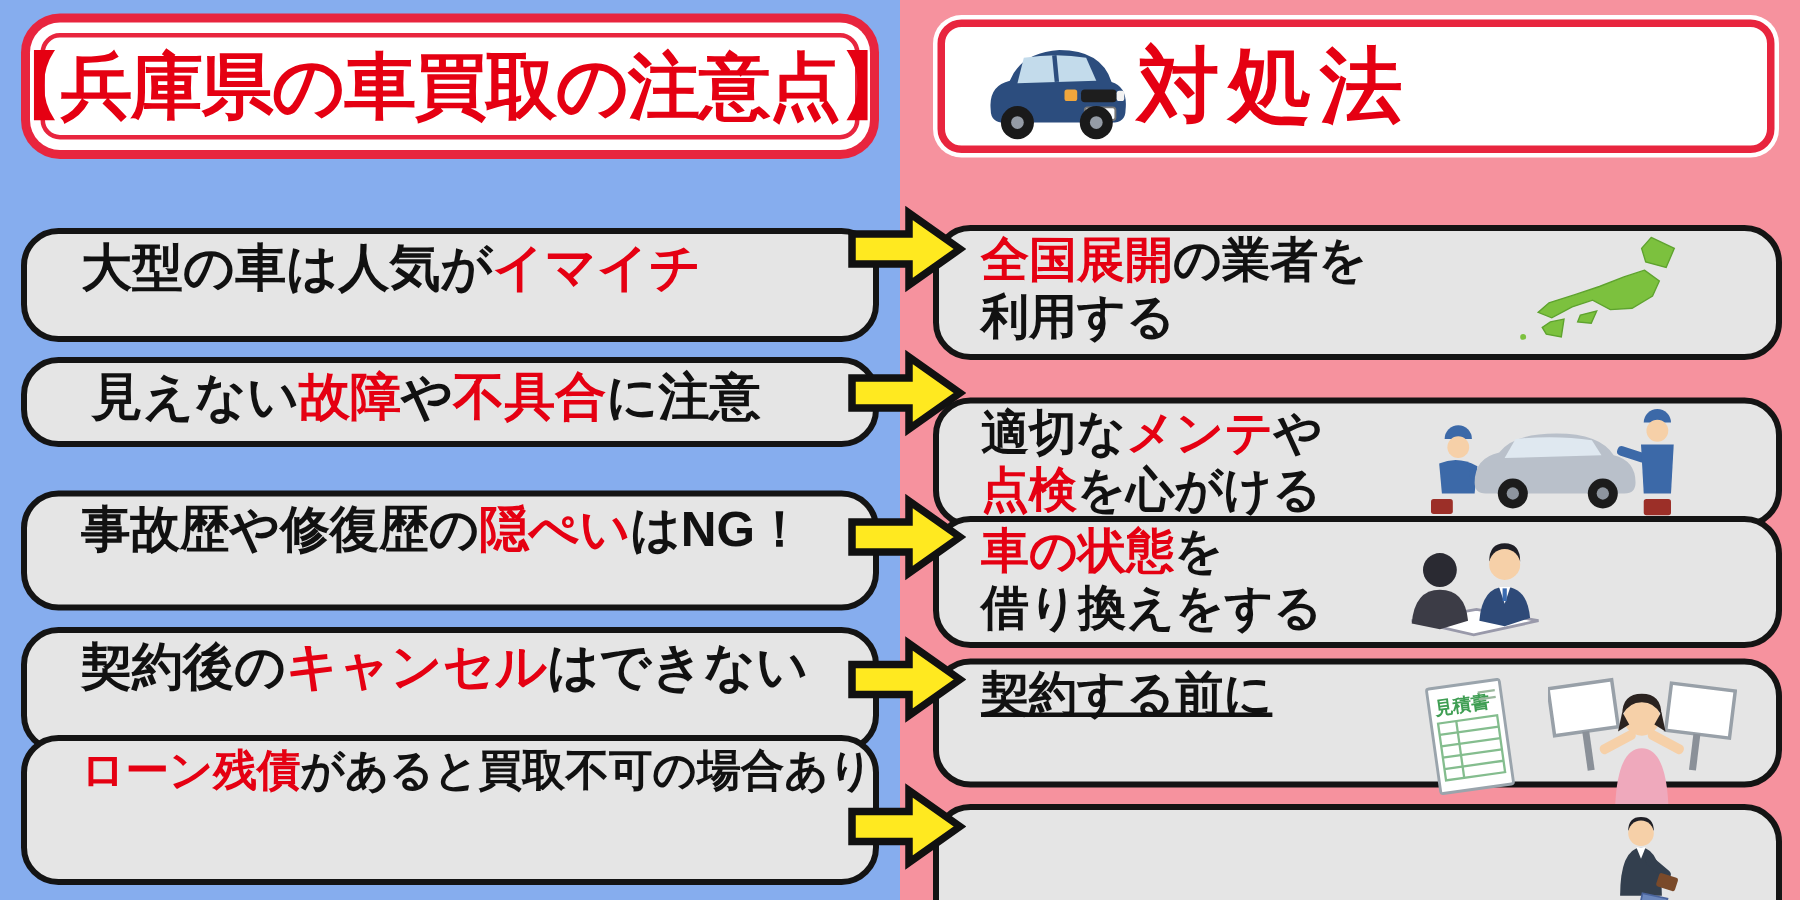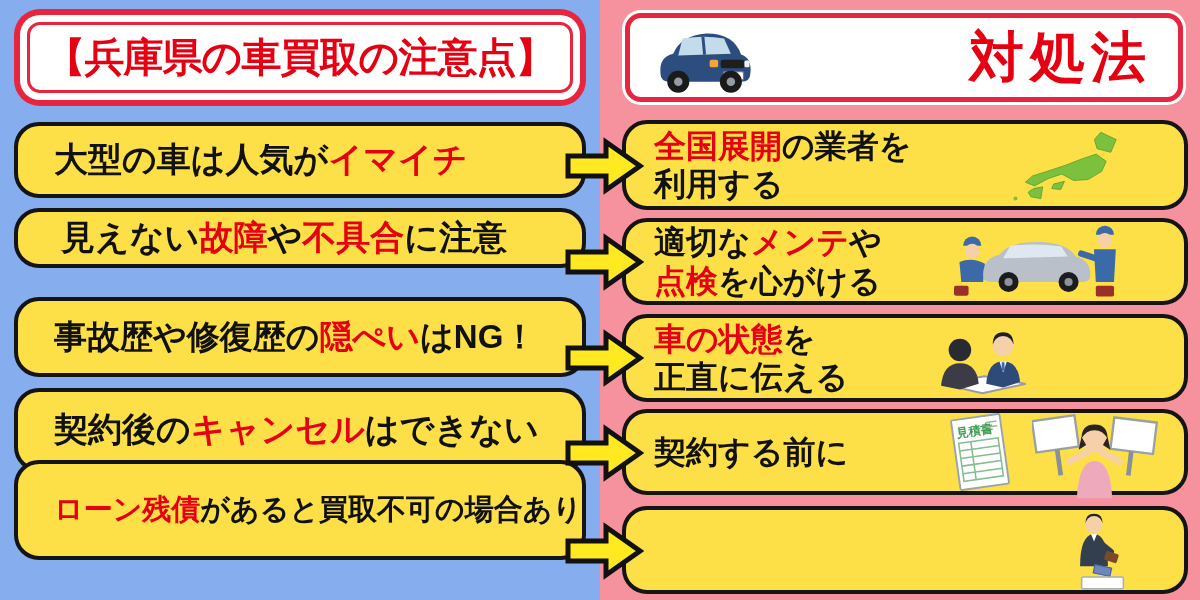--- a/index.html
+++ b/index.html
@@ -11,42 +11,42 @@
   body{position:relative;overflow:hidden;font-family:"Liberation Sans","DejaVu Sans",sans-serif;font-weight:bold;background:#fff;}
   .panel{position:absolute;top:0;width:600px;height:600px;}
   #bg-left{left:0;background:var(--left-bg);}
   #bg-right{left:600px;background:var(--right-bg);}
 
   .title-left{
     position:absolute;left:27px;top:22px;width:546px;height:71px;background:#fff;
     border:3px solid var(--red-border);border-radius:13px;
     box-shadow:0 0 0 7px #fff,0 0 0 13px var(--red-border);
     display:flex;align-items:center;justify-content:center;
-    color:var(--red-text);font-size:40px;letter-spacing:-1px;white-space:nowrap;
+    color:var(--red-text);font-size:48px;letter-spacing:-1px;white-space:nowrap;
   }
   .header-right{
     position:absolute;left:625px;top:13px;width:558px;height:89px;background:#fff;
     border:5px solid var(--red-border);border-radius:16px;box-shadow:0 0 0 3px #fff;
     display:flex;align-items:center;
   }
   .header-right .car{margin-left:22px;line-height:0;}
-  .header-right .ttl{flex:1;text-align:right;color:var(--red-text);font-size:55px;letter-spacing:6px;margin-right:26px;}
-
-  .box{position:absolute;background:#fde047;border:4px solid var(--box-border);border-radius:25px;display:flex;align-items:center;color:#111;}
+  .header-right .ttl{flex:1;text-align:left;color:var(--red-text);font-size:55px;letter-spacing:6px;margin-right:26px;}
+
+  .box{position:absolute;background:#e5e5e5;border:4px solid var(--box-border);border-radius:25px;display:flex;align-items:flex-start;color:#111;margin-top:30px;}
   .pbox{left:14px;width:572px;padding-left:36px;font-size:34px;white-space:nowrap;}
   .sbox{left:622px;width:566px;padding-left:28px;font-size:32px;}
   .sbox .lines{line-height:1.2;white-space:nowrap;}
   .sbox .icon{margin-left:auto;line-height:0;}
   .red{color:var(--red-text);}
 
   .p0{top:122px;height:76px;} .p1{top:208px;height:60px;padding-left:43px;}
   .p2{top:297px;height:80px;font-size:33px;} .p3{top:388px;height:84px;}
   .p4{top:460px;height:100px;font-size:29px;}
-  .s0{top:120px;height:90px;gap:48px;} .s1{top:218px;height:87px;}
-  .s2{top:314px;height:88px;} .s3{top:409px;height:86px;}
+  .s0{top:120px;height:90px;gap:48px;} .s1{top:235px;height:87px;}
+  .s2{top:314px;height:88px;} .s3{top:409px;height:86px;text-decoration:underline;}
   .s4{top:506px;height:88px;}
   .s0 .icon{margin-right:56px;} .s1 .icon{margin-right:66px;}
   .s2 .icon{margin-right:148px;} .s3 .icon{margin-right:26px;display:flex;gap:10px;align-items:center;}
   .s4 .icon{margin-right:50px;}
 
   .arrow{position:absolute;left:564px;width:80px;height:58px;z-index:5;}
   .arrow polygon{fill:var(--arrow-yellow);stroke:#111;stroke-width:5;stroke-linejoin:miter;}
   .a0{top:137px;} .a1{top:233px;} .a2{top:329px;} .a3{top:424px;} .a4{top:522px;}
 </style>
 </head>
@@ -138,21 +138,21 @@
 
   <div class="box pbox p2">
     <span><span>事故歴や修復歴の</span><span class="red">隠ぺい</span><span>はNG！</span></span>
   </div>
   <svg class="arrow a2" viewBox="0 0 80 58">
       <polygon points="4,19 42,19 42,5 76,29 42,53 42,39 4,39"></polygon>
     </svg>
   <div class="box sbox s2">
     <div class="lines">
         <div class="line"><span class="red">車の状態</span><span>を</span></div>
-        <div class="line"><span>正直に伝える</span></div>
+        <div class="line"><span>借り換えをする</span></div>
       </div>
     <span class="icon">
       <svg width="108" height="80" viewBox="0 0 115 85">
         <polygon points="14,70 60,62 104,70 58,80" fill="#fff" stroke="#99a" stroke-width="2"></polygon>
         <circle cx="34" cy="34" r="12" fill="#2a2a32"></circle>
         <path d="M14 72 Q16 48 34 48 Q52 48 54 70 L34 76Z" fill="#3c3c46"></path>
         <path d="M69 28 Q69 15 80 15 Q91 15 91 28 Q86 20 80 20 Q74 20 69 28Z" fill="#1f1f26"></path>
         <circle cx="80" cy="30" r="11" fill="#f6d0a8"></circle>
         <path d="M62 70 Q64 46 80 46 Q96 46 98 68 L80 74Z" fill="#2e4a78"></path>
         <polygon points="76,46 84,46 80,58" fill="#fff"></polygon>

